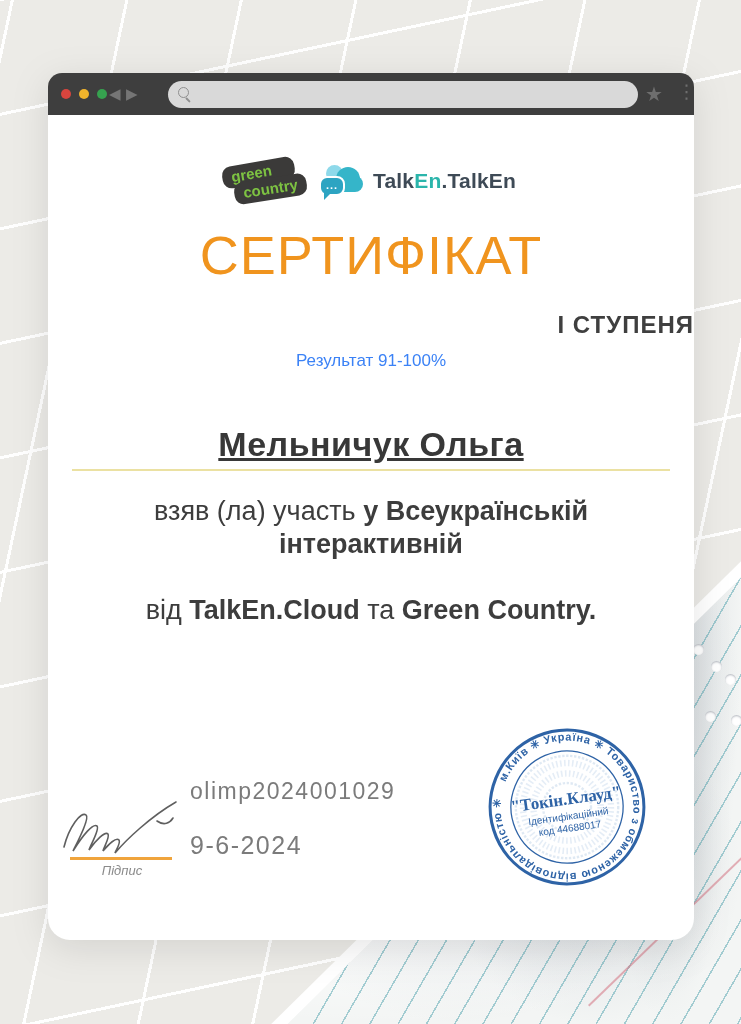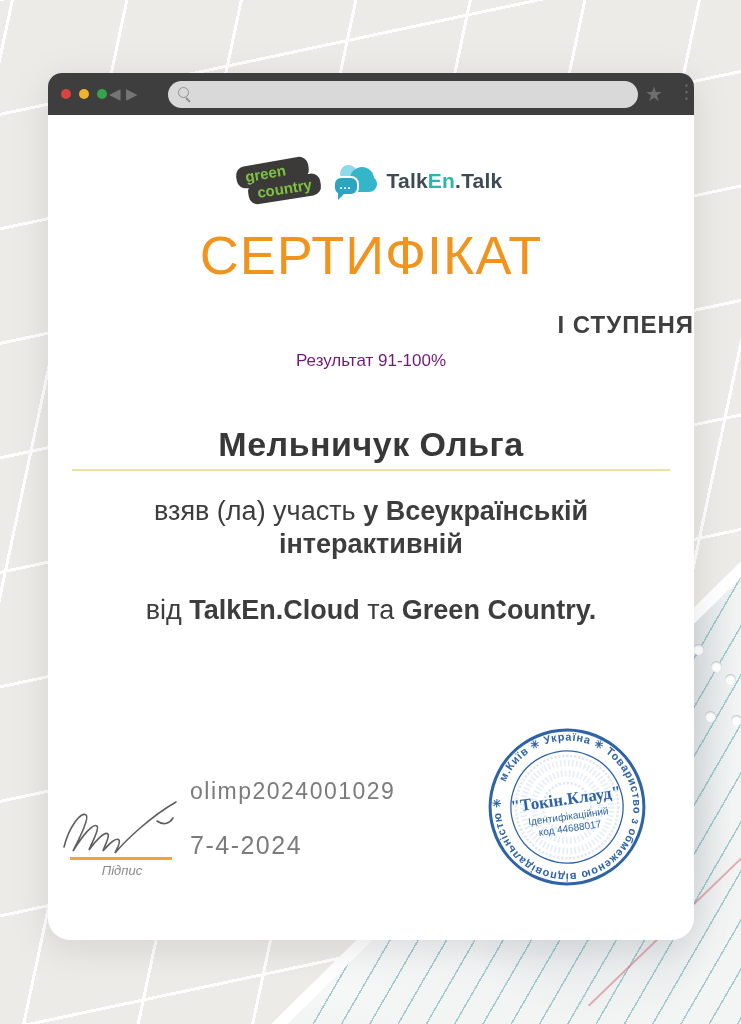--- a/index.html
+++ b/index.html
@@ -113,25 +113,25 @@
   .cert-title{
     position:absolute;left:0;right:0;top:112px;margin:0;text-align:center;
     font-size:54px;line-height:56px;font-weight:400;letter-spacing:1px;color:#f0941e;
   }
   .cert-degree{
     position:absolute;left:0;right:0;top:196px;margin:0;text-align:right;
     font-size:24px;font-weight:bold;letter-spacing:1px;color:#3f3f3f;
   }
   .cert-result{
     position:absolute;left:0;right:0;top:236px;text-align:center;
-    font-size:17px;color:#701a75;
+    font-size:17px;color:#3b82f6;
   }
   .cert-name{
     position:absolute;left:0;right:0;top:310px;text-align:center;
-    font-size:34px;font-weight:800;letter-spacing:.5px;color:#383838;
+    font-size:34px;font-weight:800;letter-spacing:.5px;color:#383838;text-decoration:underline;
   }
   .name-underline{
     position:absolute;left:24px;right:24px;top:354px;height:2px;background:#ebe1a2;
   }
   .cert-body{
     position:absolute;left:30px;right:30px;top:380px;margin:0;text-align:center;
     font-size:27px;line-height:33px;color:#3d3d3d;
   }
   .cert-body b{font-weight:bold;}
   .cert-number{
@@ -190,35 +190,35 @@
       </div>
       <div class="te-logo">
         <span class="cloud-icon">
           <span class="lobe-back"></span>
           <span class="lobe-main"></span>
           <span class="base"></span>
           <span class="bubble">
               <span class="bdots">...</span>
             </span>
         </span>
-        <span class="te-text"><b>Talk</b><b class="en">En</b><b>.Talk</b></span>
+        <span class="te-text"><b>Talk</b><b class="en">En</b><b>.TalkEn</b></span>
       </div>
     </div>
 
     <h1 class="cert-title">СЕРТИФІКАТ</h1>
     <h2 class="cert-degree">І СТУПЕНЯ</h2>
     <div class="cert-result">Результат 91-100%</div>
 
     <div class="cert-name">Мельничук Ольга</div>
     <div class="name-underline"></div>
 
     <p class="cert-body"><span>взяв (ла) участь </span><b>у Всеукраїнській інтерактивній</b><br><br><span>від </span><b>TalkEn.Cloud</b><span> та </span><b>Green Country.</b></p>
 
     <div class="cert-number">olimp2024001029</div>
-    <div class="cert-date">7-4-2024</div>
+    <div class="cert-date">9-6-2024</div>
 
     <svg class="sig-svg" width="128" height="62" viewBox="0 0 128 62">
       <path d="M6,48 C11,28 23,12 28,16 C32,19 20,42 15,52 C25,36 35,24 39,27 C42,30 33,45 31,51 C38,41 47,32 50,35 C52,38 46,48 45,52 C51,45 58,38 61,41 C63,44 58,51 57,54 C68,41 92,18 118,3 M99,22 C106,27 112,24 115,19" fill="none" stroke="#5f5f5f" stroke-width="1.6" stroke-linecap="round"></path>
     </svg>
     <div class="sig-underline"></div>
     <div class="sig-label">Підпис</div>
 
     <svg class="stamp-svg" width="160" height="160" viewBox="0 0 200 200">
       <g transform="rotate(22 100 100)">
         <circle cx="100" cy="100" r="96" fill="none" stroke="#2e63a6" stroke-width="4"></circle>

